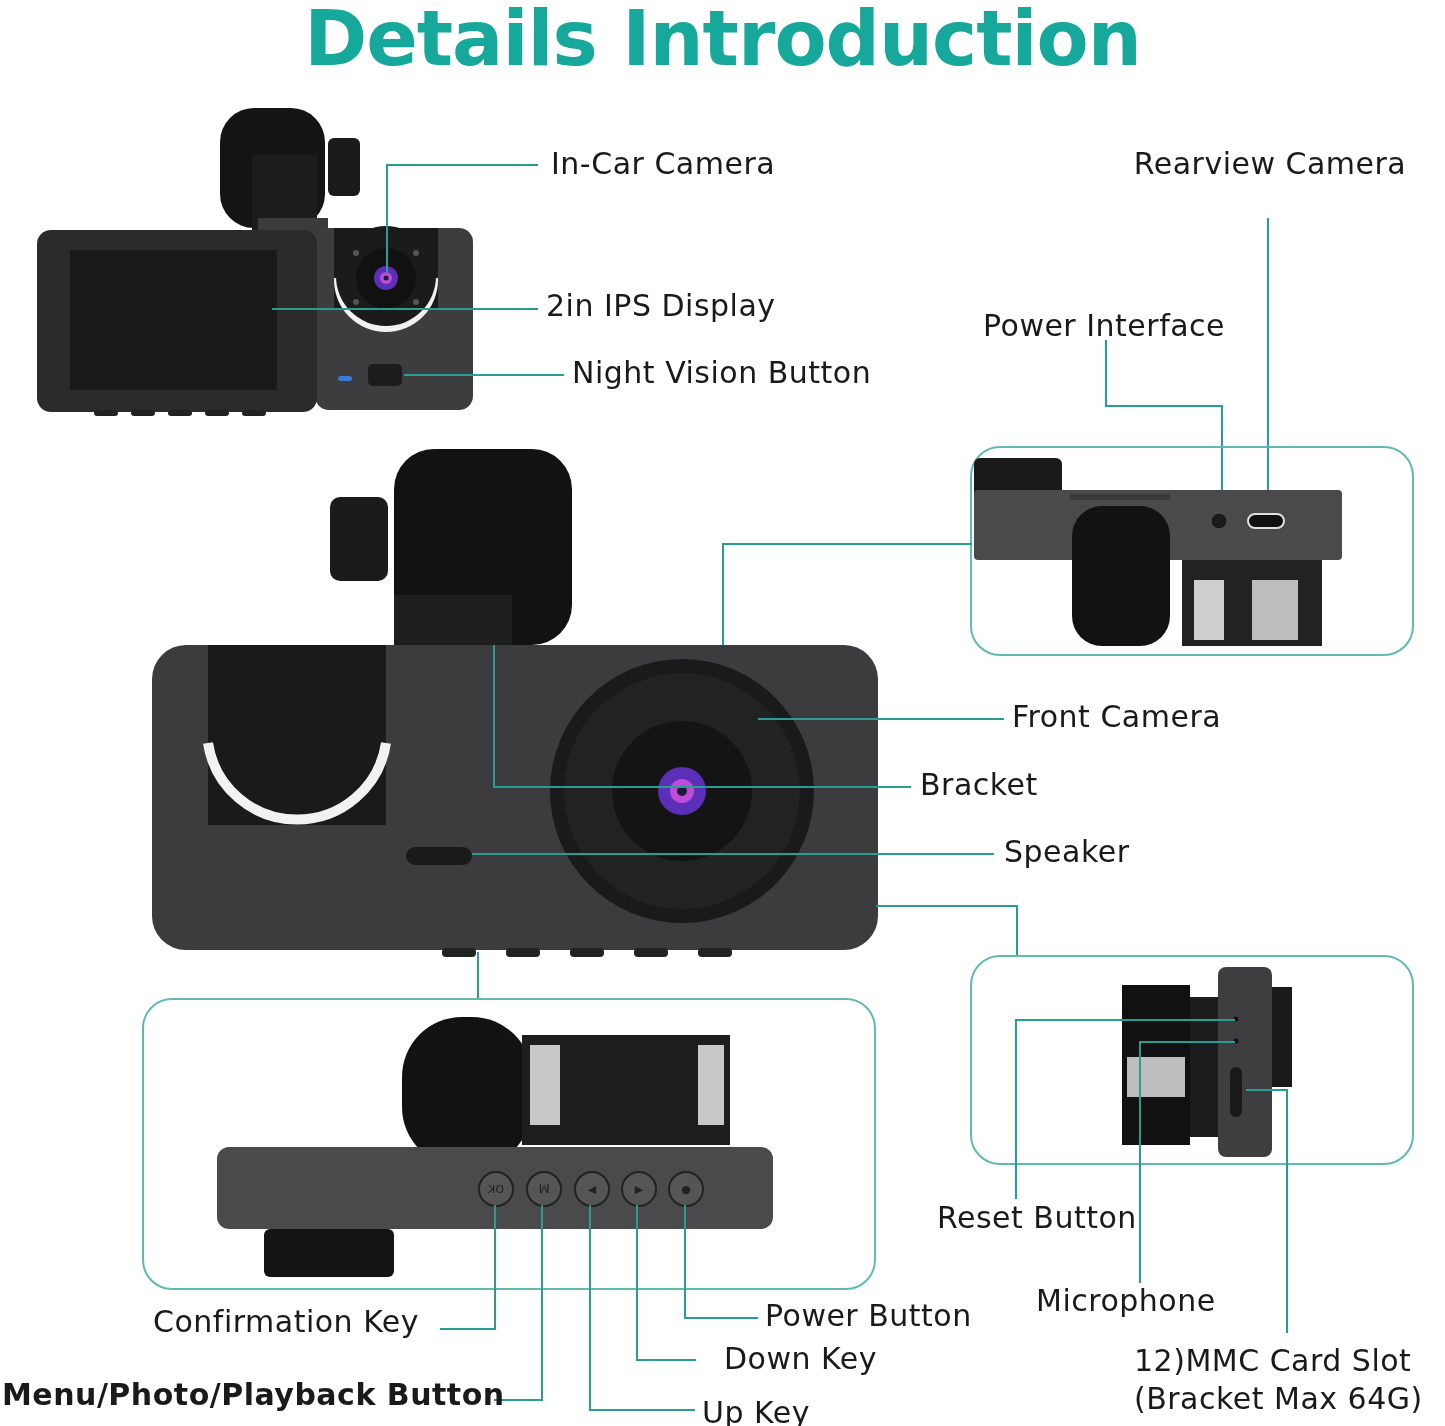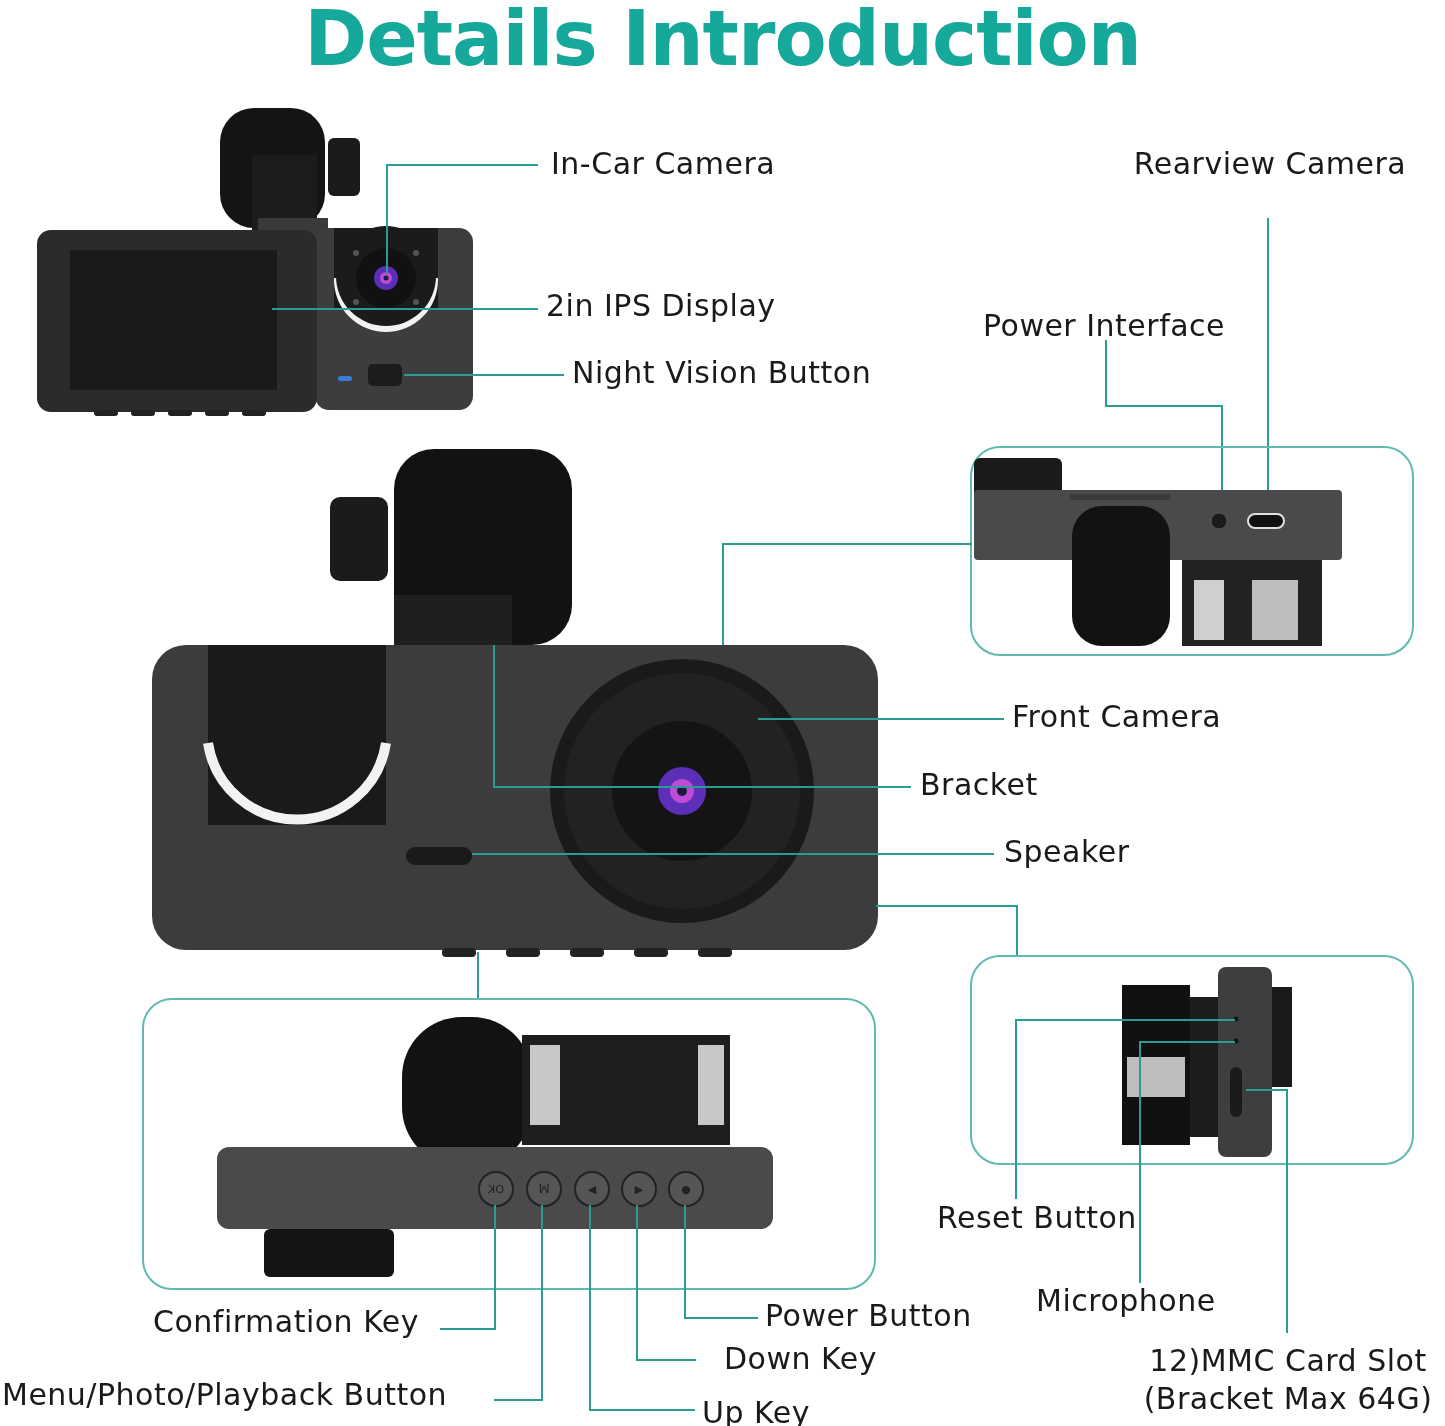--- a/index.html
+++ b/index.html
@@ -148,21 +148,21 @@
 <div class="line h" style="left:1015px;top:1019px;width:220px;"></div>
 <div class="line v" style="left:1015px;top:1019px;height:180px;"></div>
 <div class="lbl" style="left:904px;top:1200px;margin-left:33px;">Reset Button</div>
 
 <div class="line h" style="left:1139px;top:1041px;width:96px;"></div>
 <div class="line v" style="left:1139px;top:1041px;height:242px;"></div>
 <div class="lbl" style="left:1036px;top:1283px;">Microphone</div>
 
 <div class="line h" style="left:1246px;top:1089px;width:42px;"></div>
 <div class="line v" style="left:1286px;top:1089px;height:244px;"></div>
-<div class="lbl" style="left:1134px;top:1342px;text-align:center;width:308px;line-height:38px;">
+<div class="lbl" style="left:1134px;top:1342px;text-align:left;width:308px;line-height:38px;">
   <div>12)MMC Card Slot</div>
   <div>(Bracket Max 64G)</div>
 </div>
 
 <div class="box" style="left:142px;top:998px;width:730px;height:288px;"></div>
 <svg width="600" height="260" style="left:210px;top:1015px;">
   <rect x="192" y="2" width="130" height="150" rx="60" fill="#121212"></rect>
   <rect x="312" y="20" width="208" height="110" fill="#1e1e1e"></rect>
   <rect x="320" y="30" width="30" height="80" fill="#c8c8c8"></rect>
   <rect x="488" y="30" width="26" height="80" fill="#c8c8c8"></rect>
@@ -185,21 +185,21 @@
 <div class="abs" style="left:668px;top:1171px;width:32px;height:32px;border-radius:50%;background:#555;border:2px solid #222;display:flex;align-items:center;justify-content:center;font-size:11px;color:#222;">
     <span>●</span>
   </div>
 
 <div class="line v" style="left:494px;top:1205px;height:124px;"></div>
 <div class="line h" style="left:440px;top:1328px;width:56px;"></div>
 <div class="lbl" style="left:153px;top:1304px;">Confirmation Key</div>
 
 <div class="line v" style="left:541px;top:1205px;height:196px;"></div>
 <div class="line h" style="left:494px;top:1399px;width:49px;"></div>
-<div class="lbl" style="left:2px;top:1377px;">Menu/Photo/Playback Button</div>
+<div class="lbl" style="left:2px;top:1377px;font-weight:bold;">Menu/Photo/Playback Button</div>
 
 <div class="line v" style="left:589px;top:1205px;height:206px;"></div>
 <div class="line h" style="left:589px;top:1409px;width:106px;"></div>
 <div class="lbl" style="left:702px;top:1387px;margin-top:8px;">Up Key</div>
 
 <div class="line v" style="left:636px;top:1205px;height:156px;"></div>
 <div class="line h" style="left:636px;top:1359px;width:60px;"></div>
 <div class="lbl" style="left:724px;top:1341px;">Down Key</div>
 
 <div class="line v" style="left:684px;top:1205px;height:114px;"></div>

